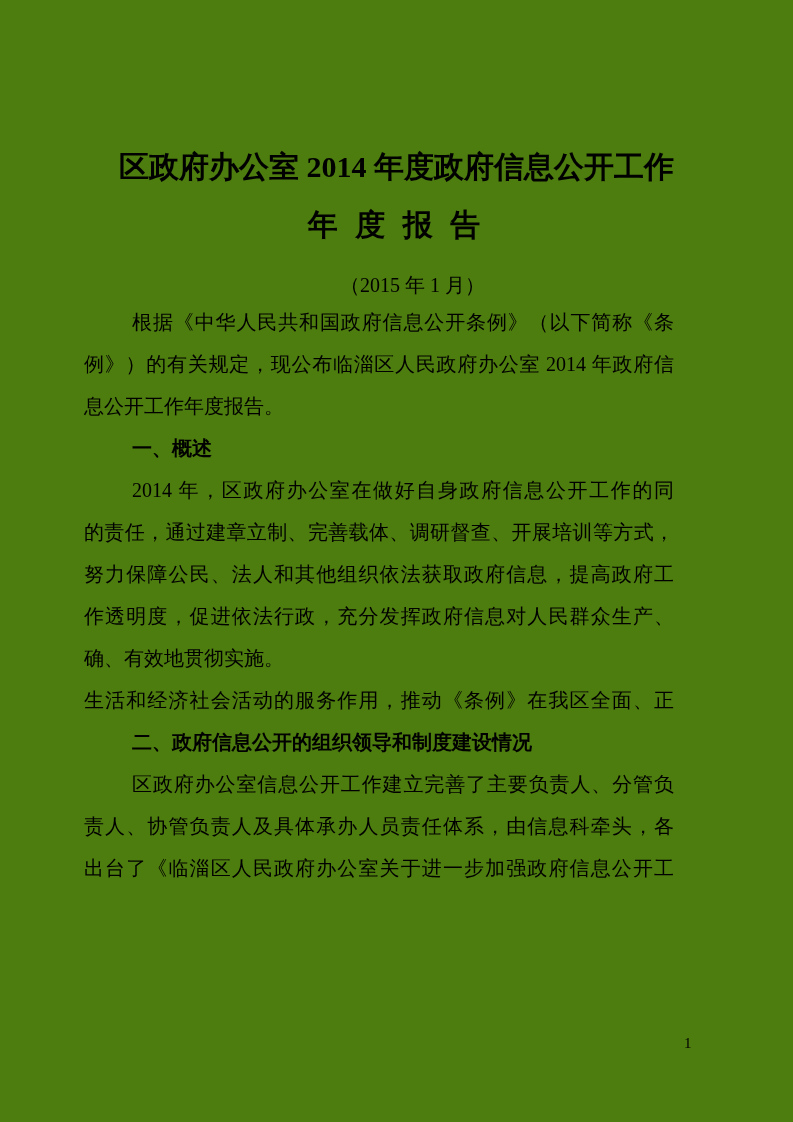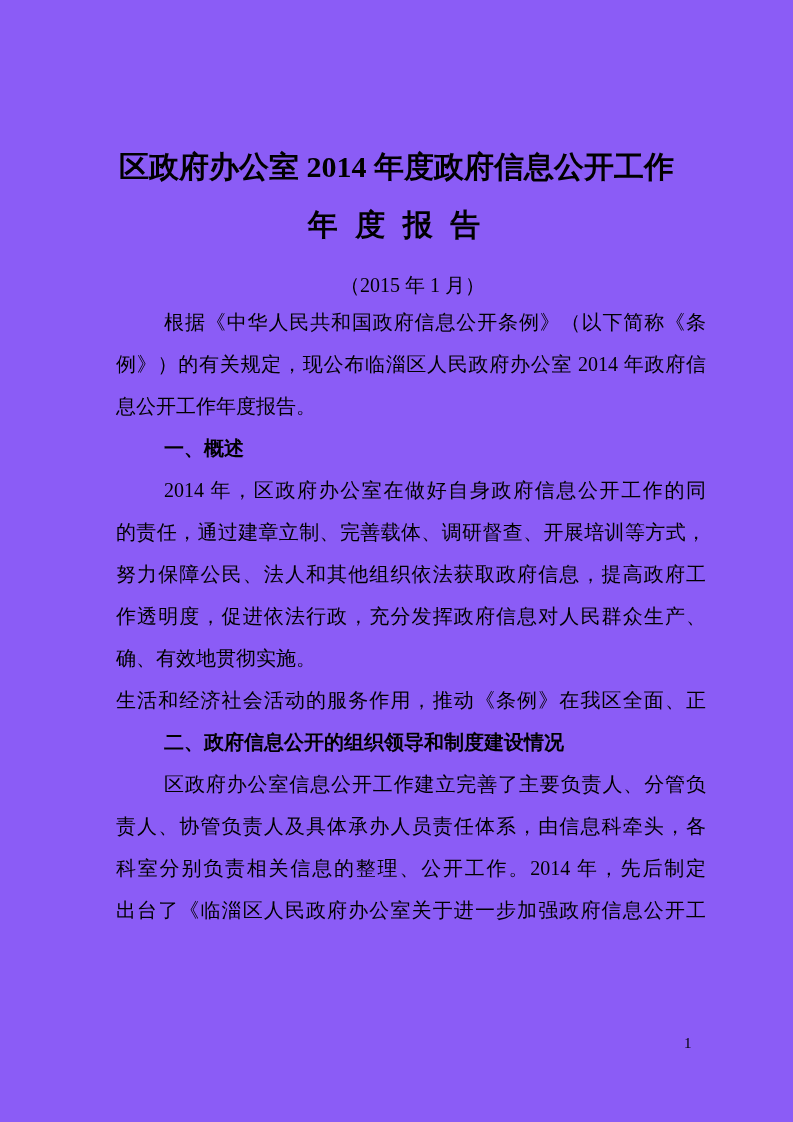--- a/index.html
+++ b/index.html
@@ -4,21 +4,21 @@
 <style>
   html, body {
     margin: 0;
     padding: 0;
     background: #ffffff;
   }
   .page {
     position: relative;
     width: 793px;
     height: 1122px;
-    background: #8b5cf6;
+    background: #4d7c0f;
     color: #000000;
     font-family: "Liberation Serif", serif;
     overflow: hidden;
   }
   .doc-title-1 {
     position: absolute;
     top: 146px;
     left: 0;
     width: 100%;
     text-align: center;
@@ -45,21 +45,21 @@
     left: 16px;
     width: 100%;
     text-align: center;
     font-size: 20px;
     line-height: 30px;
     white-space: nowrap;
   }
   .doc-body {
     position: absolute;
     top: 301px;
-    left: 116px;
+    left: 84px;
     width: 590px;
     font-size: 20px;
   }
   .line {
     height: 42px;
     line-height: 42px;
   }
   .line.justify {
     text-align: justify;
     text-align-last: justify;
@@ -100,19 +100,18 @@
       <div class="line indent heading">一、概述</div>
       <div class="line indent justify">2014 年，区政府办公室在做好自身政府信息公开工作的同</div>
       <div class="line justify">的责任，通过建章立制、完善载体、调研督查、开展培训等方式，</div>
       <div class="line justify">努力保障公民、法人和其他组织依法获取政府信息，提高政府工</div>
       <div class="line justify">作透明度，促进依法行政，充分发挥政府信息对人民群众生产、</div>
       <div class="line">确、有效地贯彻实施。</div>
       <div class="line justify">生活和经济社会活动的服务作用，推动《条例》在我区全面、正</div>
       <div class="line indent heading">二、政府信息公开的组织领导和制度建设情况</div>
       <div class="line indent justify">区政府办公室信息公开工作建立完善了主要负责人、分管负</div>
       <div class="line justify">责人、协管负责人及具体承办人员责任体系，由信息科牵头，各</div>
-      <div class="line justify">科室分别负责相关信息的整理、公开工作。2014 年，先后制定</div>
       <div class="line justify">出台了《临淄区人民政府办公室关于进一步加强政府信息公开工</div>
     </div>
 
   <div class="footer-page-number">1</div>
 
 </div>
 
 </body></html>

